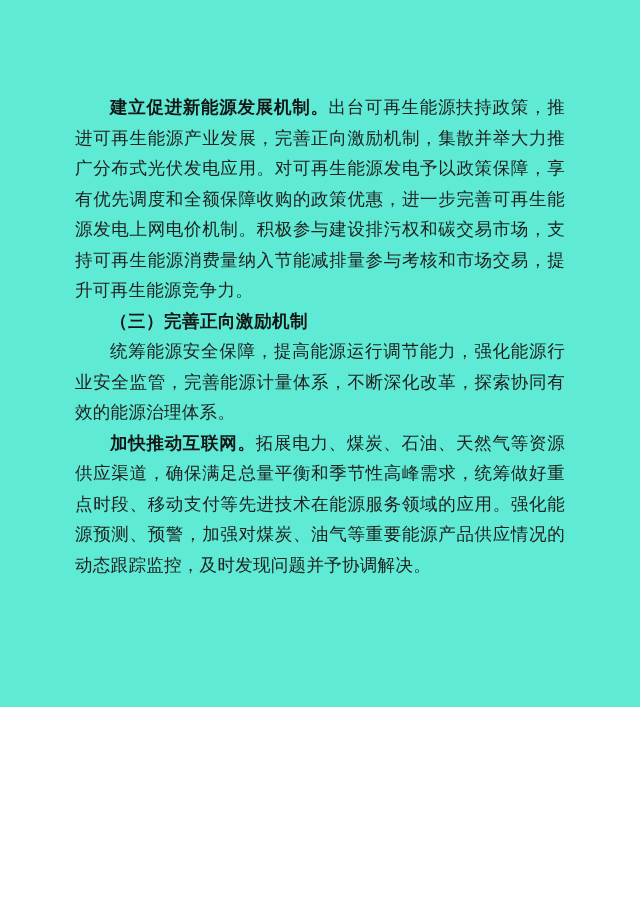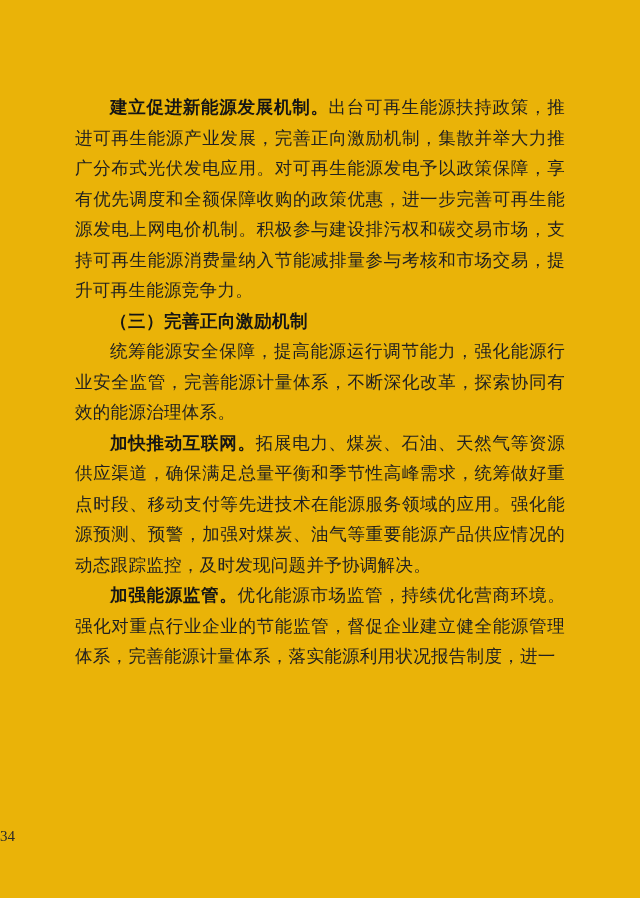--- a/index.html
+++ b/index.html
@@ -3,22 +3,22 @@
 <meta charset="utf-8">
 <style>
   html, body {
     margin: 0;
     padding: 0;
     background: #ffffff;
   }
   .page {
     position: relative;
     width: 640px;
-    height: 898px;
-    background: #eab308;
+    height: 707px;
+    background: #5eead4;
     overflow: hidden;
     font-family: "Liberation Serif", "DejaVu Serif", serif;
   }
   .doc-body {
     position: absolute;
     left: 75px;
     top: 92px;
     width: 490px;
   }
   .para {
@@ -58,18 +58,17 @@
 
     <p class="para"><span class="lead">建立促进新能源发展机制。</span><span class="body-text">出台可再生能源扶持政策，推进可再生能源产业发展，完善正向激励机制，集散并举大力推广分布式光伏发电应用。对可再生能源发电予以政策保障，享有优先调度和全额保障收购的政策优惠，进一步完善可再生能源发电上网电价机制。积极参与建设排污权和碳交易市场，支持可再生能源消费量纳入节能减排量参与考核和市场交易，提升可再生能源竞争力。</span></p>
 
     <p class="para heading"><span class="lead">（三）完善正向激励机制</span><span class="body-text"></span></p>
 
     <p class="para"><span class="lead"></span><span class="body-text">统筹能源安全保障，提高能源运行调节能力，强化能源行业安全监管，完善能源计量体系，不断深化改革，探索协同有效的能源治理体系。</span></p>
 
     <p class="para"><span class="lead">加快推动互联网。</span><span class="body-text">拓展电力、煤炭、石油、天然气等资源供应渠道，确保满足总量平衡和季节性高峰需求，统筹做好重点时段、移动支付等先进技术在能源服务领域的应用。强化能源预测、预警，加强对煤炭、油气等重要能源产品供应情况的动态跟踪监控，及时发现问题并予协调解决。</span></p>
 
 
-    <p class="para"><span class="lead">加强能源监管。</span><span class="body-text">优化能源市场监管，持续优化营商环境。强化对重点行业企业的节能监管，督促企业建立健全能源管理体系，完善能源计量体系，落实能源利用状况报告制度，进一</span></p>
 
   </section>
 
   <footer class="page-number">34</footer>
 </main>
 
 </body></html>

